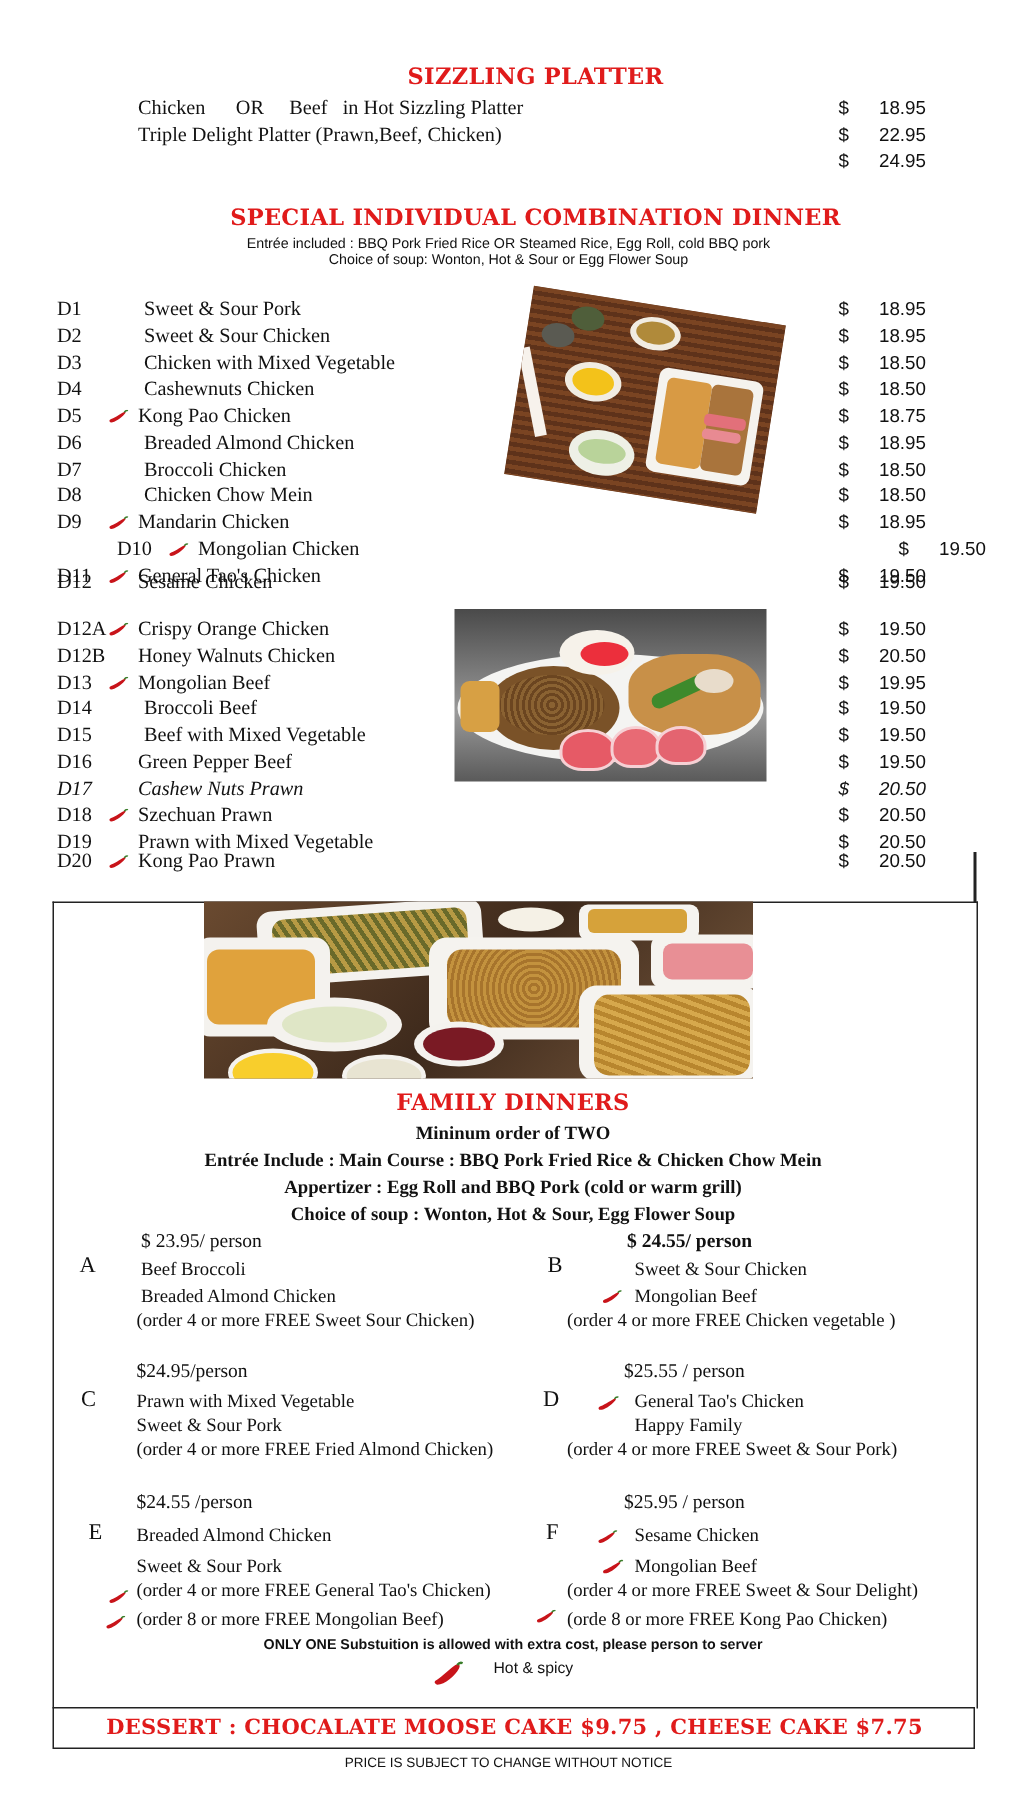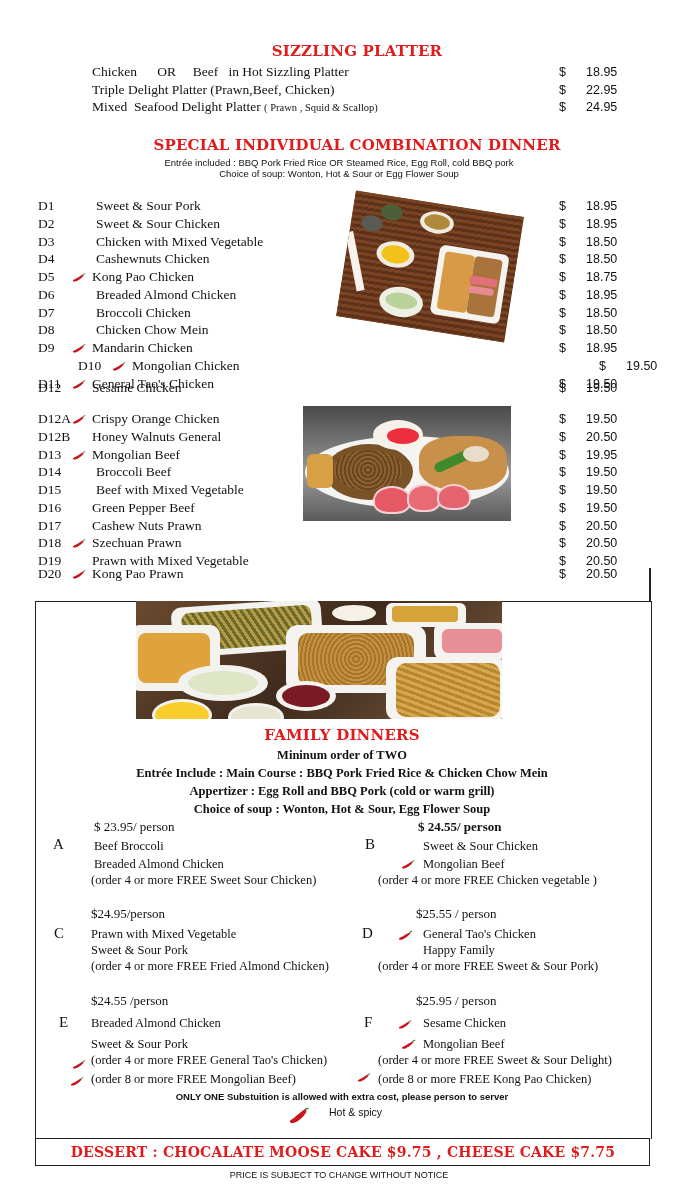--- a/index.html
+++ b/index.html
@@ -37,21 +37,20 @@
   <span class="name" style="white-space:pre;">Chicken      OR     Beef   in Hot Sizzling Platter</span>
   <span class="dollar">$</span>
   <span class="price">18.95</span>
 </div>
 <div class="row" style="top:81px;">
   <span class="name">Triple Delight Platter (Prawn,Beef, Chicken)</span>
   <span class="dollar">$</span>
   <span class="price">22.95</span>
 </div>
 <div class="row" style="top:98px;">
-  <span class="name" style="white-space:pre;"><span>Mixed  Seafood Delight Platter </span><span style="font-size:10.5px;">( Prawn , Squid &amp; Scallop)</span></span>
   <span class="dollar">$</span>
   <span class="price">24.95</span>
 </div>
 
 <div class="abs red-title" style="left:0;width:714px;top:136px;text-align:center;font-size:15px;">Special Individual Combination Dinner</div>
 <div class="center sans" style="top:157px;font-size:9.5px;line-height:11px;left:-2px;">Entrée included : BBQ Pork Fried Rice OR Steamed Rice, Egg Roll, cold BBQ pork</div>
 <div class="center sans" style="top:168px;font-size:9.5px;line-height:11px;left:-2px;">Choice of soup: Wonton, Hot &amp; Sour or Egg Flower Soup</div>
 
 <div id="combo-list">
     <div class="row" style="top: 197px;">
@@ -142,21 +141,21 @@
       <span class="code">D12A</span>
       <svg class="pepper" style="left:72px;top:5px;">
         <use href="#pep"></use>
       </svg>
       <span class="name" style="left:92px">Crispy Orange Chicken</span>
       <span class="dollar">$</span>
       <span class="price">19.50</span>
     </div>
     <div class="row" style="top: 427.75px;">
       <span class="code">D12B</span>
-      <span class="name" style="left:92px">Honey Walnuts General</span>
+      <span class="name" style="left:92px">Honey Walnuts Chicken</span>
       <span class="dollar">$</span>
       <span class="price">20.50</span>
     </div>
     <div class="row" style="top: 445.5px;">
       <span class="code">D13</span>
       <svg class="pepper" style="left:72px;top:5px;">
         <use href="#pep"></use>
       </svg>
       <span class="name" style="left:92px">Mongolian Beef</span>
       <span class="dollar">$</span>
@@ -173,21 +172,21 @@
       <span class="name" style="left:96px">Beef with Mixed Vegetable</span>
       <span class="dollar">$</span>
       <span class="price">19.50</span>
     </div>
     <div class="row" style="top: 498.75px;">
       <span class="code">D16</span>
       <span class="name" style="left:92px">Green Pepper Beef</span>
       <span class="dollar">$</span>
       <span class="price">19.50</span>
     </div>
-    <div class="row" style="top: 516.5px;">
+    <div class="row" style="top: 516.5px; font-style: italic;">
       <span class="code">D17</span>
       <span class="name" style="left:92px">Cashew Nuts Prawn</span>
       <span class="dollar">$</span>
       <span class="price">20.50</span>
     </div>
     <div class="row" style="top: 534.25px;">
       <span class="code">D18</span>
       <svg class="pepper" style="left:72px;top:5px;">
         <use href="#pep"></use>
       </svg>

